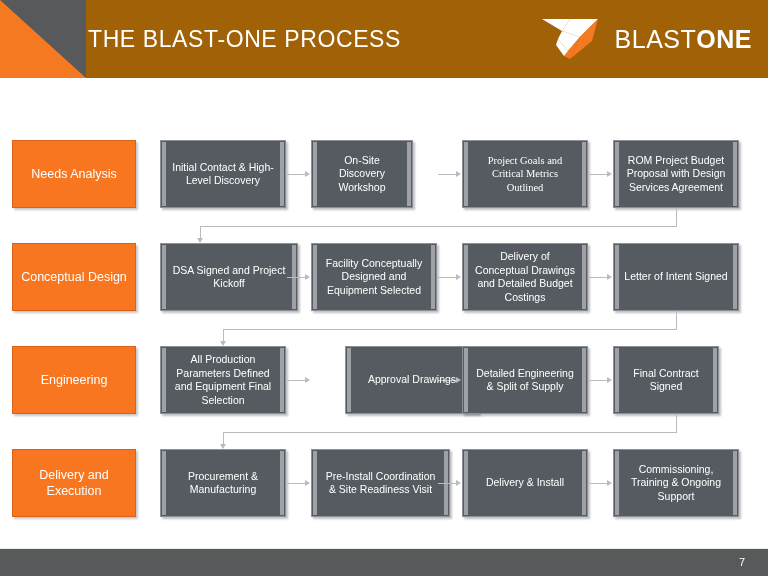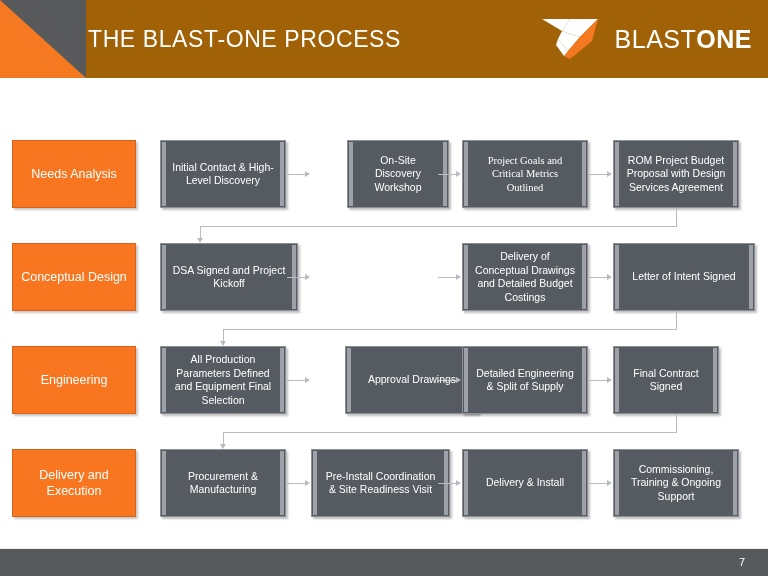--- a/index.html
+++ b/index.html
@@ -229,21 +229,21 @@
 
   <div class="canvas">
 
     <div class="row" style="top:62px;">
       <div class="stage-box">
         <span class="label">Needs Analysis</span>
       </div>
       <div class="step-box" style="left:160px;width:126px;">
         <span class="label">Initial Contact &amp; High-Level Discovery</span>
       </div>
-      <div class="step-box" style="left:311px;width:102px;margin-left:36px;">
+      <div class="step-box" style="left:311px;width:102px;">
         <span class="label">On-Site Discovery Workshop</span>
       </div>
       <div class="step-box" style="left:462px;width:126px;font-family:Liberation Serif, serif;">
         <span class="label">Project Goals and Critical Metrics Outlined</span>
       </div>
       <div class="step-box" style="left:613px;width:126px;">
         <span class="label">ROM Project Budget Proposal with Design Services Agreement</span>
       </div>
 
       <div class="conn h" style="left:287px;top:34px;width:19px;"></div>
@@ -259,24 +259,27 @@
     <div class="conn v" style="left:200px;top:148px;height:14px;"></div>
     <div class="arrow-d" style="left:197px;top:160px;"></div>
 
     <div class="row" style="top:165px;">
       <div class="stage-box">
         <span class="label">Conceptual Design</span>
       </div>
       <div class="step-box" style="left:160px;width:138px;">
         <span class="label">DSA Signed and Project Kickoff</span>
       </div>
+      <div class="step-box" style="left:311px;width:126px;">
+        <span class="label">Facility Conceptually Designed and Equipment Selected</span>
+      </div>
       <div class="step-box" style="left:462px;width:126px;">
         <span class="label">Delivery of Conceptual Drawings and Detailed Budget Costings</span>
       </div>
-      <div class="step-box" style="left:613px;width:142px;">
+      <div class="step-box" style="left:613px;width:126px;">
         <span class="label">Letter of Intent Signed</span>
       </div>
       <div class="conn h" style="left:287px;top:34px;width:19px;"></div>
       <div class="arrow-r" style="left:305px;top:31px;"></div>
       <div class="conn h" style="left:438px;top:34px;width:19px;"></div>
       <div class="arrow-r" style="left:456px;top:31px;"></div>
       <div class="conn h" style="left:589px;top:34px;width:19px;"></div>
       <div class="arrow-r" style="left:607px;top:31px;"></div>
     </div>
 

